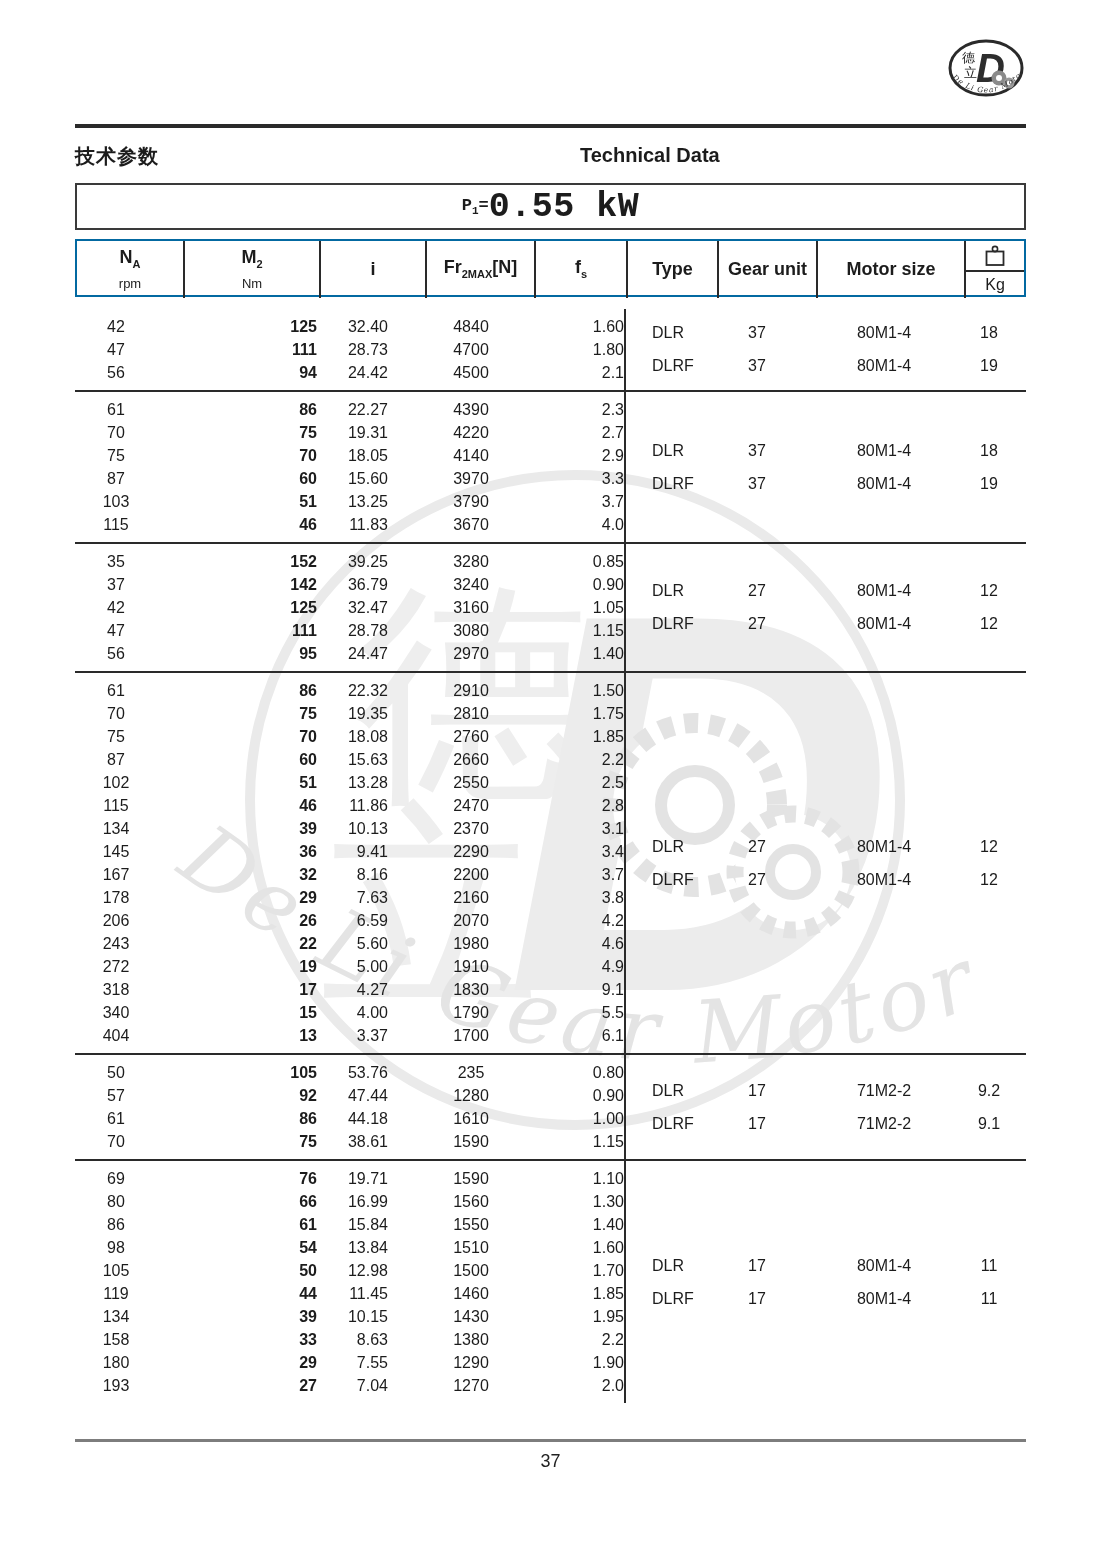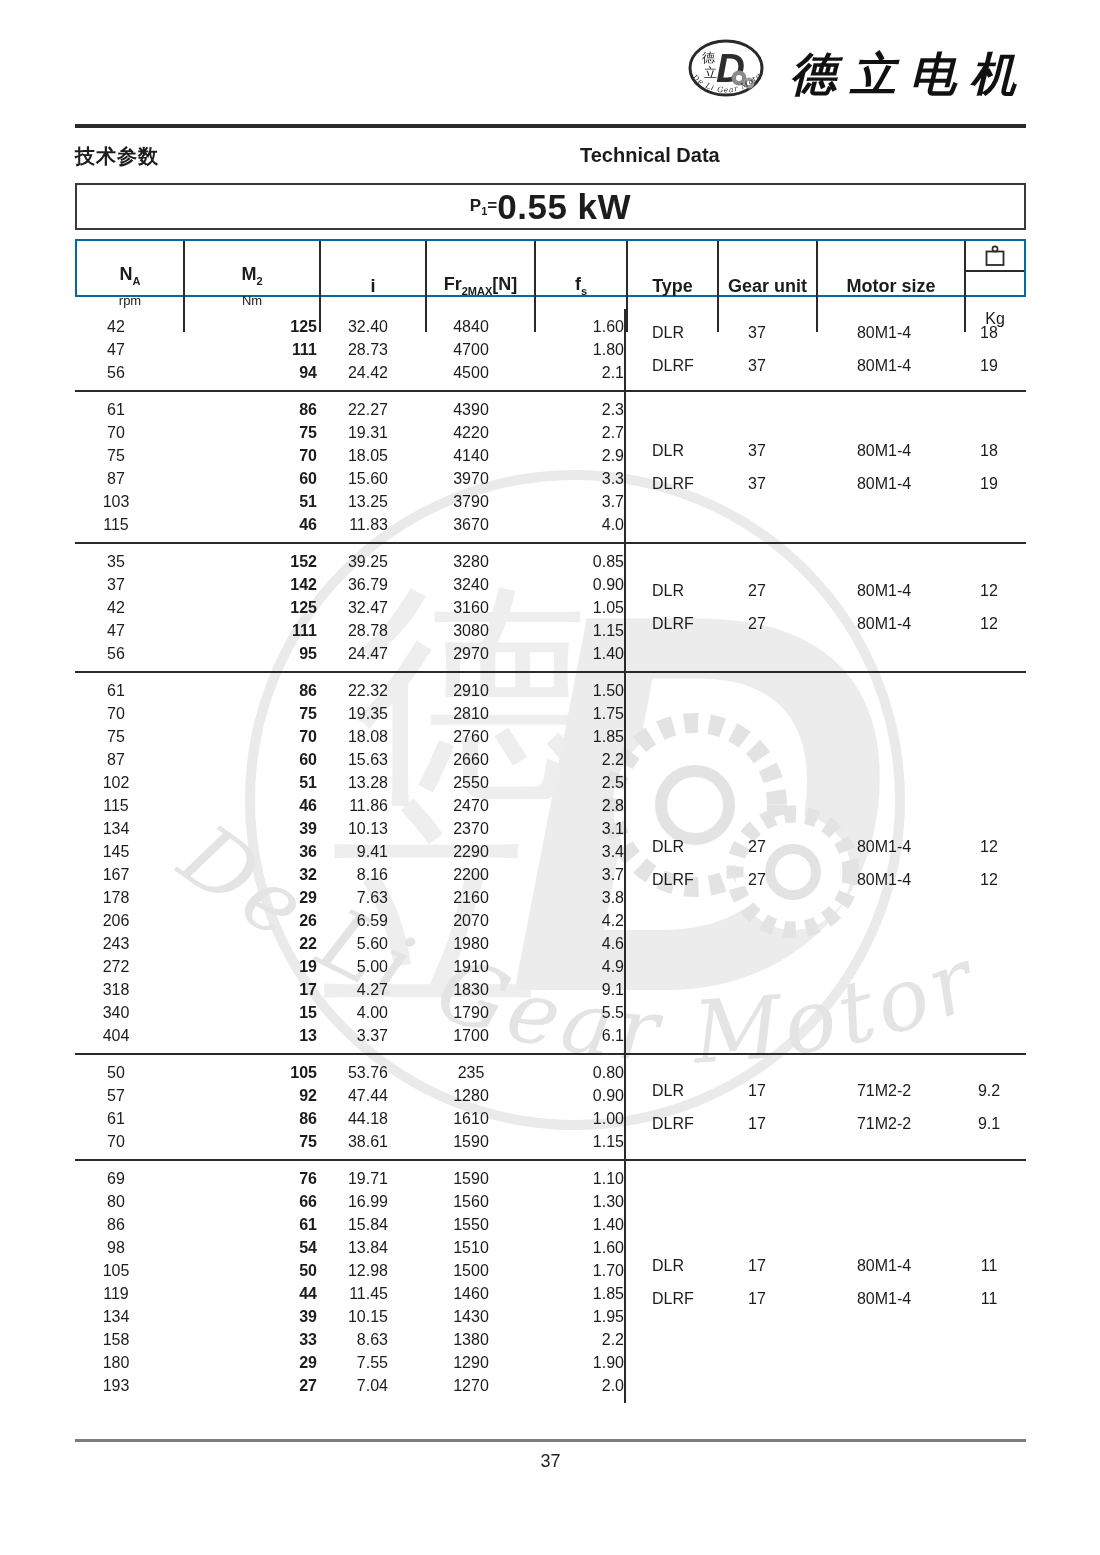--- a/index.html
+++ b/index.html
@@ -16,36 +16,36 @@
   .brand-cn { font-family:"DejaVu Serif", serif; font-weight:bold; font-style:italic;
               font-size:46px; letter-spacing:14px; color:#111; white-space:nowrap; }
 
   .toprule { position:relative; z-index:1; margin:4px 0 0 75px; width:951px; height:4px; background:#2a2a2a; }
 
   .titlerow { position:relative; z-index:1; margin:15px 0 0 75px; width:951px; height:28px; }
   .t-cn { position:absolute; left:0; top:0; font-size:20px; font-weight:600; letter-spacing:1px; }
   .t-en { position:absolute; left:505px; top:1px; font-size:20px; font-weight:bold; }
 
   .powerbox { position:relative; z-index:1; margin:12px 0 0 75px; width:951px; height:47px;
-              border:2px solid #3a3a3a; display:flex; align-items:center; justify-content:center; }
+              border:2px solid #3a3a3a; display:flex; align-items:center; justify-content:center;font-family:Liberation Mono, monospace; }
   .psym { font-weight:bold; font-size:17px; }
   .psym sub { font-size:11px; }
   .pval { font-weight:bold; font-size:35px; letter-spacing:0.5px; }
 
   
   .thead { position:relative; z-index:1; margin:9px 0 0 75px; width:951px; height:58px;
            border:2px solid #0369a1; display:grid;
            grid-template-columns:106px 136px 106px 109px 92px 91px 99px 148px 1fr; }
   .hc { border-left:2px solid #2a2a2a; display:flex; flex-direction:column;
         align-items:center; justify-content:center; }
   .hc:first-child { border-left:none; }
   .h-main { font-weight:bold; font-size:18px; line-height:1.05; white-space:nowrap; }
   .h-main sub { font-size:11px; }
   .h-unit { font-size:13px; margin-top:6px; }
-  .hc-kg { justify-content:flex-start;gap:34px; }
+  .hc-kg { justify-content:flex-start; }
   .kgtop { width:100%; display:flex; justify-content:center; align-items:center;
            padding:4px 0 3px; border-bottom:2px solid #2a2a2a; }
   .kgbot { font-size:16px; line-height:26px; }
 
   
   .tbody { position:relative; z-index:1; margin-left:75px; width:951px; }
   .block { display:flex; align-items:stretch; border-bottom:2px solid #2a2a2a; }
   .block:last-child { border-bottom:none; }
   .block:first-child { margin-top:12px; }
   .nums { width:549px; padding:6px 0; }
@@ -104,21 +104,20 @@
         <circle cx="53" cy="40" r="7.5" fill="#8a8a8a"></circle>
         <circle cx="53" cy="40" r="3" fill="#ffffff"></circle>
         <circle cx="63" cy="45" r="5.5" fill="#9a9a9a"></circle>
         <circle cx="63" cy="45" r="2.2" fill="#ffffff"></circle>
       </g>
       <path id="logo-arc" d="M 6 40 Q 40 70 76 38" fill="none"></path>
       <text font-size="7.5" font-style="italic" font-family="'DejaVu Serif',serif" fill="#333" letter-spacing="1">
         <textPath href="#logo-arc" id="logo-script">De Li Gear Motor</textPath>
       </text>
     </svg>
-    <div class="brand-cn">德立电机</div>
   </header>
 
   <div class="toprule"></div>
 
   <div class="titlerow">
     <span class="t-cn">技术参数</span>
     <span class="t-en">Technical Data</span>
   </div>
 
   <div class="powerbox">

